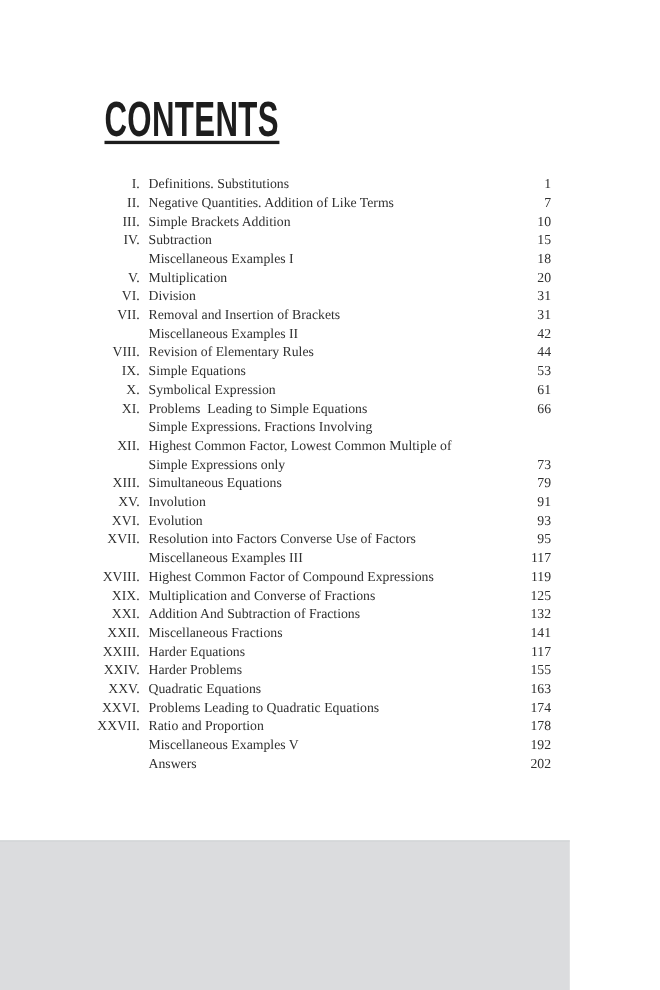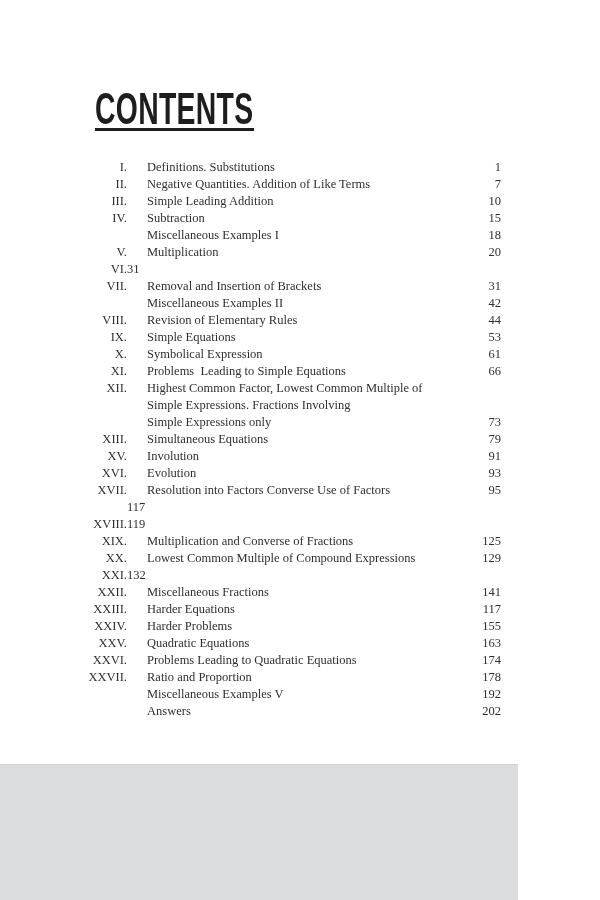--- a/index.html
+++ b/index.html
@@ -57,21 +57,21 @@
     align-items: baseline;
   }
   .numeral {
     flex: none;
     width: 57px;
     text-align: right;
     white-space: pre;
   }
   .titlecell {
     flex: 1;
-    margin-left: 20px;
+    margin-left: 8px;
     white-space: pre-wrap;
     overflow: hidden;
   }
   .pagenum {
     flex: none;
     text-align: right;
     white-space: pre;
   }
   .footer-gray {
     position: absolute;
@@ -98,21 +98,21 @@
   </div>
 
   <div class="toc-row">
     <span class="numeral">II.</span>
     <span class="titlecell">Negative Quantities. Addition of Like Terms</span>
     <span class="pagenum">7</span>
   </div>
 
   <div class="toc-row">
     <span class="numeral">III.</span>
-    <span class="titlecell">Simple Leading Addition</span>
+    <span class="titlecell">Simple Brackets Addition</span>
     <span class="pagenum">10</span>
   </div>
 
   <div class="toc-row">
     <span class="numeral">IV.</span>
     <span class="titlecell">Subtraction</span>
     <span class="pagenum">15</span>
   </div>
 
   <div class="toc-row">
@@ -122,20 +122,21 @@
   </div>
 
   <div class="toc-row">
     <span class="numeral">V.</span>
     <span class="titlecell">Multiplication</span>
     <span class="pagenum">20</span>
   </div>
 
   <div class="toc-row">
     <span class="numeral">VI.</span>
+    <span class="titlecell">Division</span>
     <span class="pagenum">31</span>
   </div>
 
   <div class="toc-row">
     <span class="numeral">VII.</span>
     <span class="titlecell">Removal and Insertion of Brackets</span>
     <span class="pagenum">31</span>
   </div>
 
   <div class="toc-row">
@@ -162,33 +163,33 @@
     <span class="pagenum">61</span>
   </div>
 
   <div class="toc-row">
     <span class="numeral">XI.</span>
     <span class="titlecell">Problems  Leading to Simple Equations</span>
     <span class="pagenum">66</span>
   </div>
 
   <div class="toc-row">
+    <span class="numeral"></span>
+    <span class="titlecell">Simple Expressions. Fractions Involving</span>
+    <span class="pagenum"></span>
+  </div>
+
+  <div class="toc-row">
     <span class="numeral">XII.</span>
     <span class="titlecell">Highest Common Factor, Lowest Common Multiple of</span>
     <span class="pagenum"></span>
   </div>
 
   <div class="toc-row">
     <span class="numeral"></span>
-    <span class="titlecell">Simple Expressions. Fractions Involving</span>
-    <span class="pagenum"></span>
-  </div>
-
-  <div class="toc-row">
-    <span class="numeral"></span>
     <span class="titlecell">Simple Expressions only</span>
     <span class="pagenum">73</span>
   </div>
 
   <div class="toc-row">
     <span class="numeral">XIII.</span>
     <span class="titlecell">Simultaneous Equations</span>
     <span class="pagenum">79</span>
   </div>
 
@@ -206,42 +207,40 @@
   </div>
 
   <div class="toc-row">
     <span class="numeral">XVII.</span>
     <span class="titlecell">Resolution into Factors Converse Use of Factors</span>
     <span class="pagenum">95</span>
   </div>
 
   <div class="toc-row">
     <span class="numeral"></span>
+    <span class="titlecell">Miscellaneous Examples III</span>
     <span class="pagenum">117</span>
   </div>
 
   <div class="toc-row">
     <span class="numeral">XVIII.</span>
+    <span class="titlecell">Highest Common Factor of Compound Expressions</span>
     <span class="pagenum">119</span>
   </div>
 
   <div class="toc-row">
     <span class="numeral">XIX.</span>
     <span class="titlecell">Multiplication and Converse of Fractions</span>
     <span class="pagenum">125</span>
   </div>
 
-  <div class="toc-row">
-    <span class="numeral">XX.</span>
-    <span class="titlecell">Lowest Common Multiple of Compound Expressions</span>
-    <span class="pagenum">129</span>
-  </div>
 
   <div class="toc-row">
     <span class="numeral">XXI.</span>
+    <span class="titlecell">Addition And Subtraction of Fractions</span>
     <span class="pagenum">132</span>
   </div>
 
   <div class="toc-row">
     <span class="numeral">XXII.</span>
     <span class="titlecell">Miscellaneous Fractions</span>
     <span class="pagenum">141</span>
   </div>
 
   <div class="toc-row">

